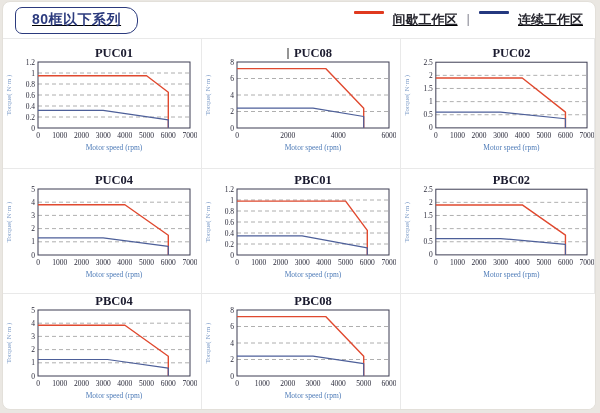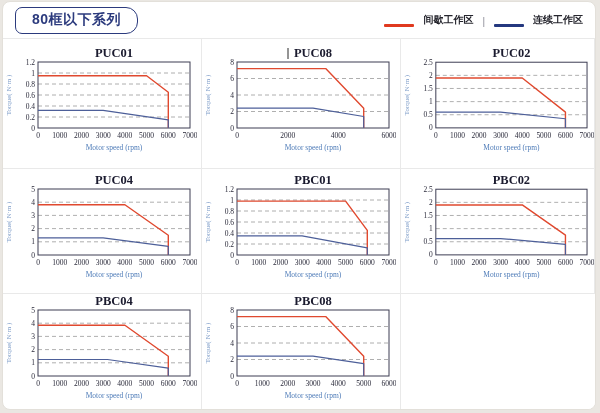--- a/index.html
+++ b/index.html
@@ -10,42 +10,43 @@
     overflow:hidden;
   }
   .card{
     margin:1px 2px;
     width:594px;height:409px;
     background:#ffffff;
     border:1px solid #e3e0da;
     border-radius:8px;
     overflow:hidden;
     box-sizing:border-box;
+    text-decoration:underline;
   }
   .header{
     height:36px;
     display:flex;
     align-items:center;
     justify-content:space-between;
     padding:0 12px;
   }
   .title-box{
     border:1px solid #2b3a7d;
     color:#2b3a7d;
     font-weight:bold;
     font-size:14px;
     padding:3px 16px 4px 16px;
     border-radius:7px 12px 12px 7px;
     letter-spacing:0.5px;
   }
   .legend{
     display:flex;
-    align-items:flex-end;
+    align-items:flex-start;
     gap:9px;
-    font-size:10px;
+    font-size:13px;
     font-weight:bold;
     color:#26262e;
   }
   .legend-bar{
     display:inline-block;
     width:30px;height:3px;
     border-radius:1px;
   }
   .legend-sep{color:#8a8a96;font-weight:normal;}
   .grid{

